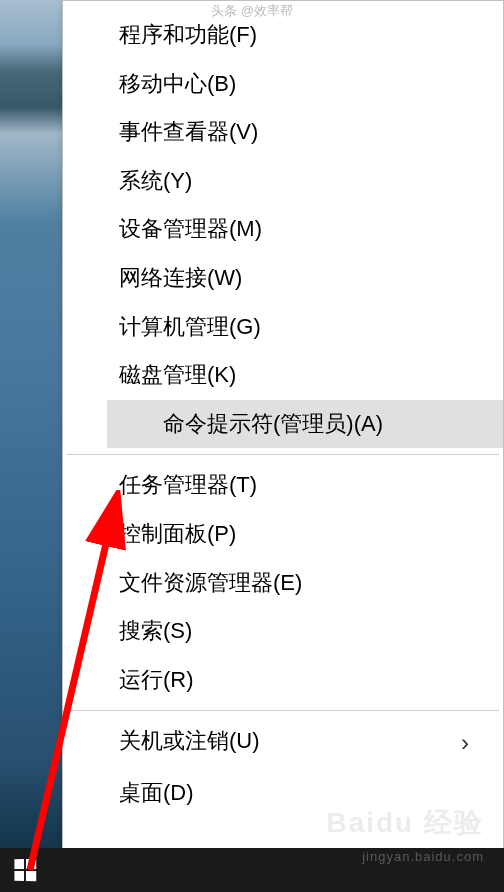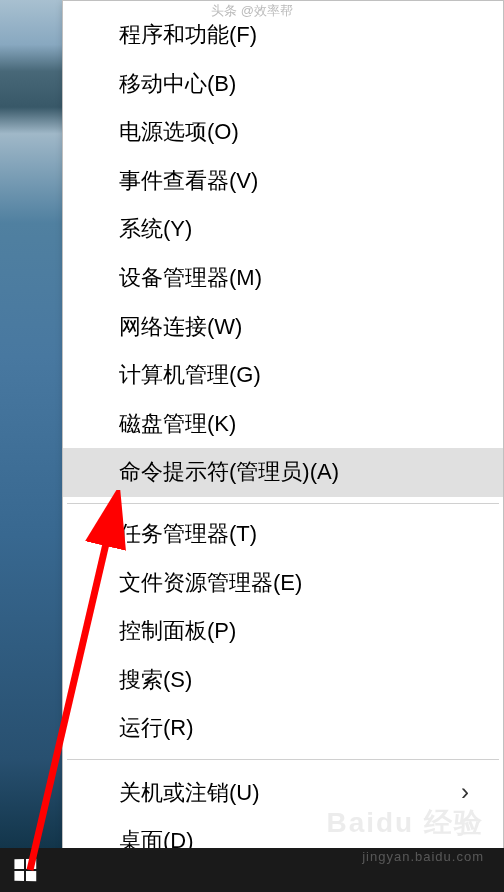--- a/index.html
+++ b/index.html
@@ -41,26 +41,27 @@
       box-shadow: 2px 2px 8px rgba(0,0,0,0.25);
       padding-top: 10px;
       padding-bottom: 10px;
     }
     .menu-item {
       padding: 10px 24px 10px 56px;
       font-size: 22px;
       color: #000;
       cursor: default;
       display: flex;
-      align-items: flex-end;
+      align-items: flex-start;
       justify-content: space-between;
       line-height: 1.3;
     }
     .menu-item.highlighted {
       background: #e0e0e0;
+      margin-left: 44px;
     }
     .menu-separator {
       height: 1px;
       background: #d0d0d0;
       margin: 6px 4px;
     }
     .submenu-arrow {
       font-size: 24px;
       color: #333;
       margin-right: 10px;
@@ -144,23 +145,20 @@
 <div class="watermark-top">头条 @效率帮</div>
 
 <div class="context-menu" id="context-menu">
     <div class="menu-item">
       <span>程序和功能(F)</span>
     </div>
     <div class="menu-item">
       <span>移动中心(B)</span>
     </div>
     <div class="menu-item">
-      <span>电源选项(O)</span>
-    </div>
-    <div class="menu-item">
       <span>事件查看器(V)</span>
     </div>
     <div class="menu-item">
       <span>系统(Y)</span>
     </div>
     <div class="menu-item">
       <span>设备管理器(M)</span>
     </div>
     <div class="menu-item">
       <span>网络连接(W)</span>
@@ -172,24 +170,24 @@
       <span>磁盘管理(K)</span>
     </div>
     <div class="menu-item highlighted">
       <span>命令提示符(管理员)(A)</span>
     </div>
     <div class="menu-separator"></div>
     <div class="menu-item">
       <span>任务管理器(T)</span>
     </div>
     <div class="menu-item">
+      <span>控制面板(P)</span>
+    </div>
+    <div class="menu-item">
       <span>文件资源管理器(E)</span>
-    </div>
-    <div class="menu-item">
-      <span>控制面板(P)</span>
     </div>
     <div class="menu-item">
       <span>搜索(S)</span>
     </div>
     <div class="menu-item">
       <span>运行(R)</span>
     </div>
     <div class="menu-separator"></div>
     <div class="menu-item">
       <span>关机或注销(U)</span>

